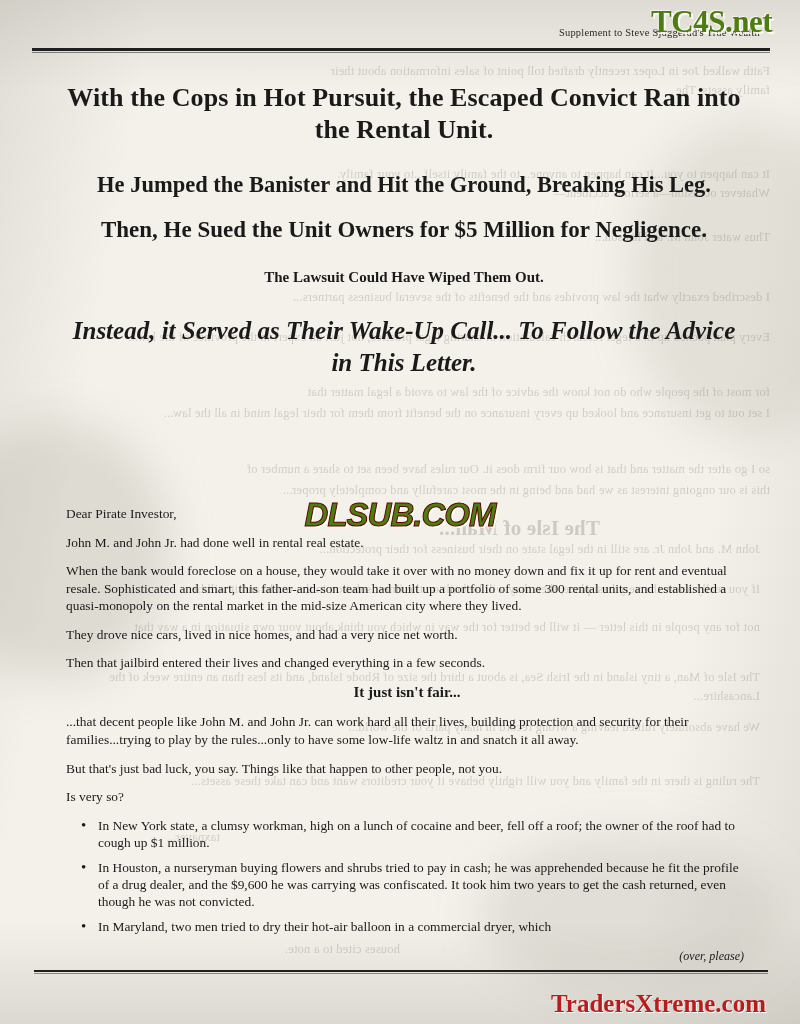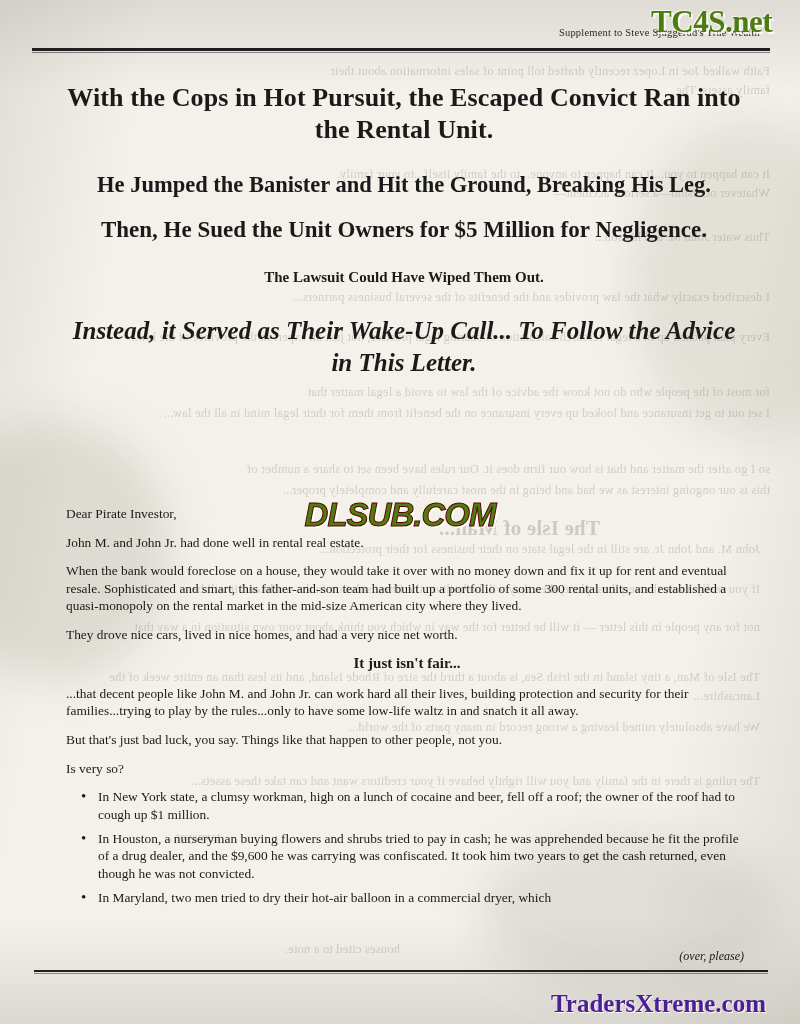--- a/index.html
+++ b/index.html
@@ -206,21 +206,21 @@
     text-shadow: 2px 2px 0 rgba(255,255,255,0.9);
     white-space: nowrap;
   }
   .wm-traders {
     position: absolute;
     right: 34px;
     bottom: 6px;
     font-family: "Liberation Serif", serif;
     font-weight: bold;
     font-size: 25px;
-    color: #4c1d95;
+    color: #b91c1c;
     text-shadow: 1px 1px 0 rgba(255,255,255,0.9);
     white-space: nowrap;
   }
 </style>
 </head>
 <body>
 
 <div class="page">
 
   <div class="paper-shade"></div>
@@ -256,20 +256,21 @@
     <h2 class="hl3">Then, He Sued the Unit Owners for $5 Million for Negligence.</h2>
     <h3 class="hl4">The Lawsuit Could Have Wiped Them Out.</h3>
     <h3 class="hl5">Instead, it Served as Their Wake-Up Call... To Follow the Advice in This Letter.</h3>
   </div>
 
   <div class="body">
     <p class="salutation">Dear Pirate Investor,</p>
     <p class="indent">John M. and John Jr. had done well in rental real estate.</p>
     <p class="indent">When the bank would foreclose on a house, they would take it over with no money down and fix it up for rent and eventual resale. Sophisticated and smart, this father-and-son team had built up a portfolio of some 300 rental units, and established a quasi-monopoly on the rental market in the mid-size American city where they lived.</p>
     <p class="indent">They drove nice cars, lived in nice homes, and had a very nice net worth.</p>
+    <p class="indent">Then that jailbird entered their lives and changed everything in a few seconds.</p>
 
     <p class="subhead">It just isn't fair...</p>
 
     <p class="indent">...that decent people like John M. and John Jr. can work hard all their lives, building protection and security for their families...trying to play by the rules...only to have some low-life waltz in and snatch it all away.</p>
     <p class="indent">But that's just bad luck, you say. Things like that happen to other people, not you.</p>
     <p class="indent">Is very so?</p>
 
     <ul class="bullets">
       <li>In New York state, a clumsy workman, high on a lunch of cocaine and beer, fell off a roof; the owner of the roof had to cough up $1 million.</li>
       <li>In Houston, a nurseryman buying flowers and shrubs tried to pay in cash; he was apprehended because he fit the profile of a drug dealer, and the $9,600 he was carrying was confiscated. It took him two years to get the cash returned, even though he was not convicted.</li>

